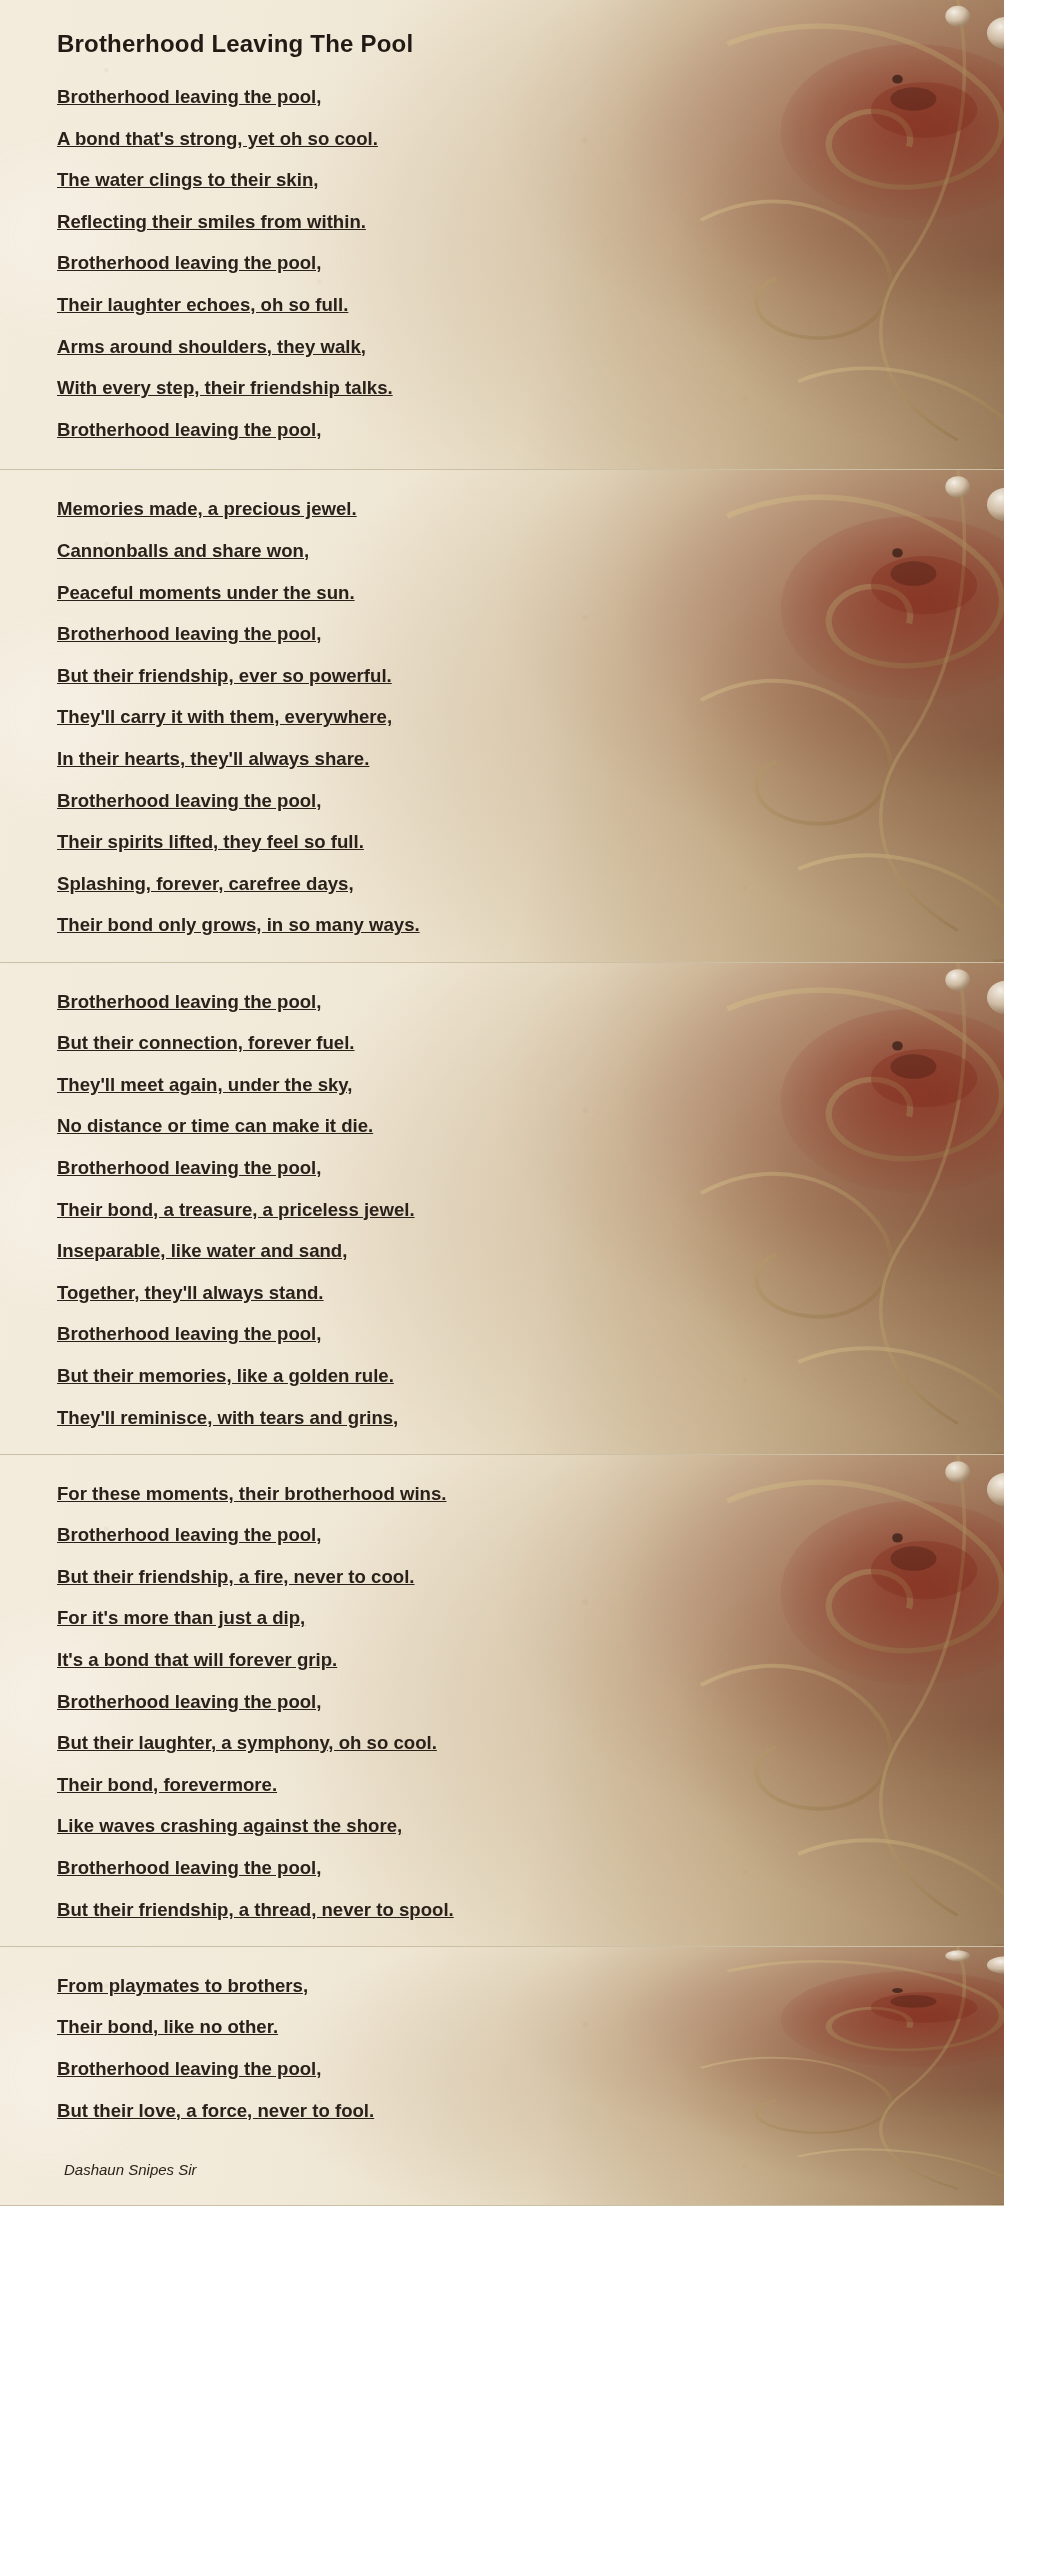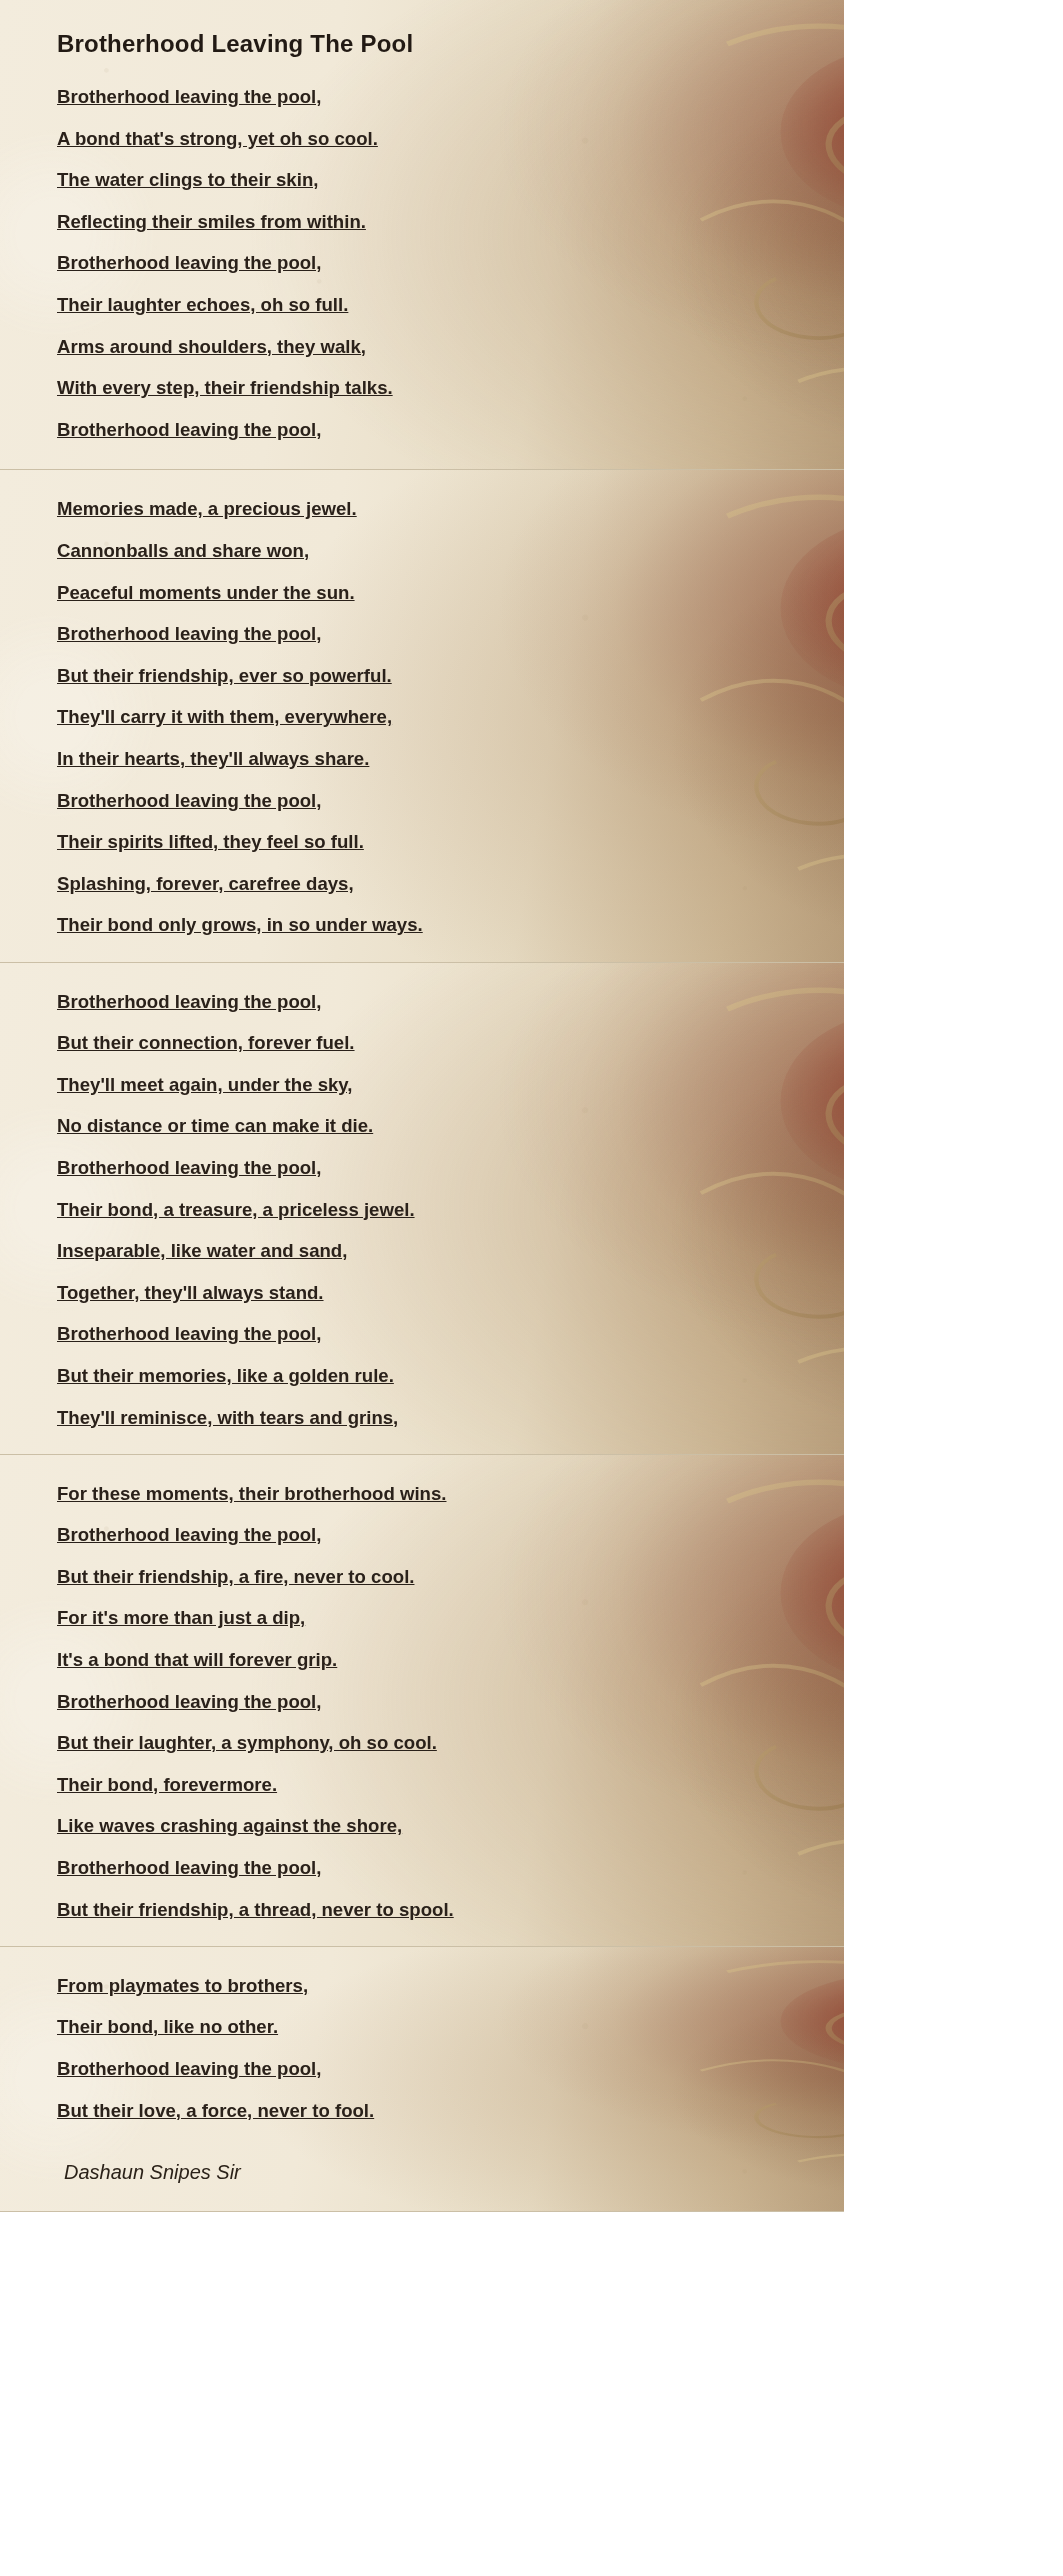--- a/index.html
+++ b/index.html
@@ -6,21 +6,21 @@
     margin: 0;
     padding: 0;
     background: #ffffff;
   }
   body {
     width: 1064px;
     font-family: "Liberation Sans", sans-serif;
   }
   .page {
     position: relative;
-    width: 844px;
+    width: 1004px;
     overflow: hidden;
   }
   
   .sheet {
     position: relative;
     width: 1064px;
     box-sizing: border-box;
     overflow: hidden;
     background-color: #e8ddc8;
     background-image:
@@ -73,21 +73,21 @@
     font-size: 18.6px;
     font-weight: bold;
     color: #2a211a;
     line-height: 1.0;
     margin: 0 0 23px 0;
     white-space: pre-wrap;
     text-decoration: underline;
   }
   .line:last-child { margin-bottom: 0; }
   .author {
-    font-size: 20px;
+    font-size: 15px;
     font-style: italic;
     color: #2b2219;
     margin: 41px 0 0 7px;
   }
   .sheet-1 .content { padding-top: 26.6px; padding-bottom: 30px; }
   .sheet-5 .content { }
 </style>
 </head>
 <body>
 
@@ -176,21 +176,21 @@
           <p class="line">Memories made, a precious jewel.</p>
           <p class="line">Cannonballs and share won,</p>
           <p class="line">Peaceful moments under the sun.</p>
           <p class="line">Brotherhood leaving the pool,</p>
           <p class="line">But their friendship, ever so powerful.</p>
           <p class="line">They'll carry it with them, everywhere,</p>
           <p class="line">In their hearts, they'll always share.</p>
           <p class="line">Brotherhood leaving the pool,</p>
           <p class="line">Their spirits lifted, they feel so full.</p>
           <p class="line">Splashing, forever, carefree days,</p>
-          <p class="line">Their bond only grows, in so under ways.</p>
+          <p class="line">Their bond only grows, in so many ways.</p>
         </div>
       </div>
       <div class="sheet sheet-3">
         <div class="art">
   <svg viewBox="0 0 420 640" preserveAspectRatio="none" aria-hidden="true">
     <defs>
       <linearGradient id="g2" x1="0" y1="0" x2="1" y2="1">
         <stop offset="0%" stop-color="#d8c18c" stop-opacity="0.55"></stop>
         <stop offset="100%" stop-color="#8a6a3c" stop-opacity="0.45"></stop>
       </linearGradient>

